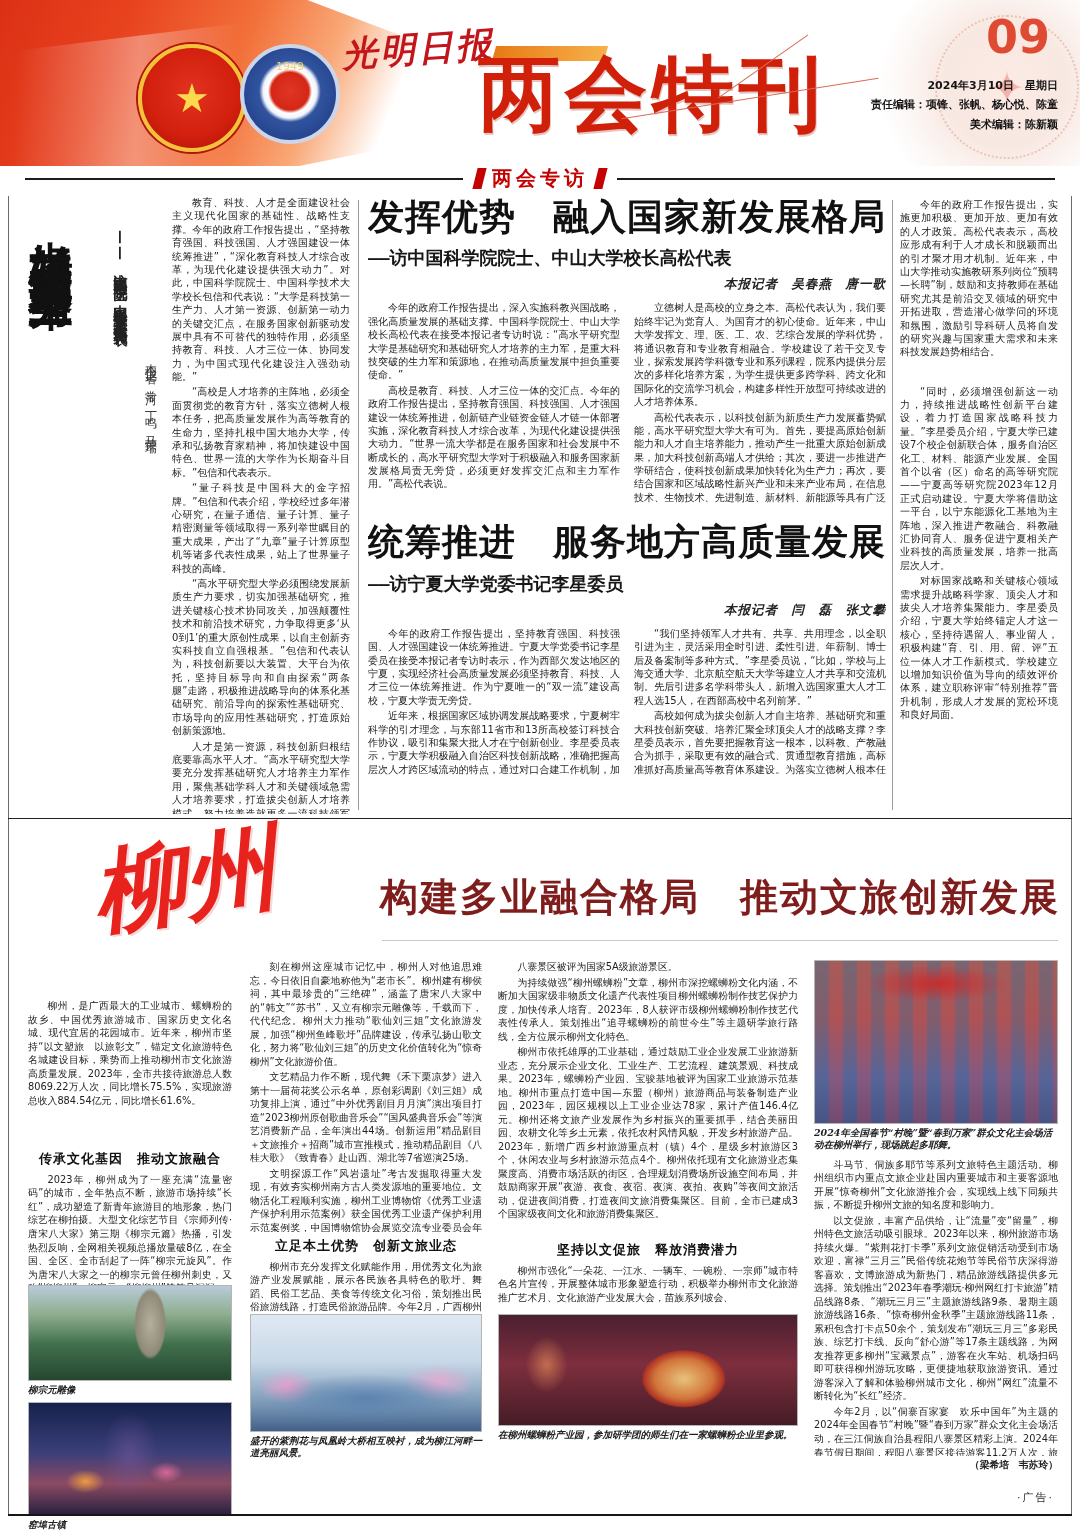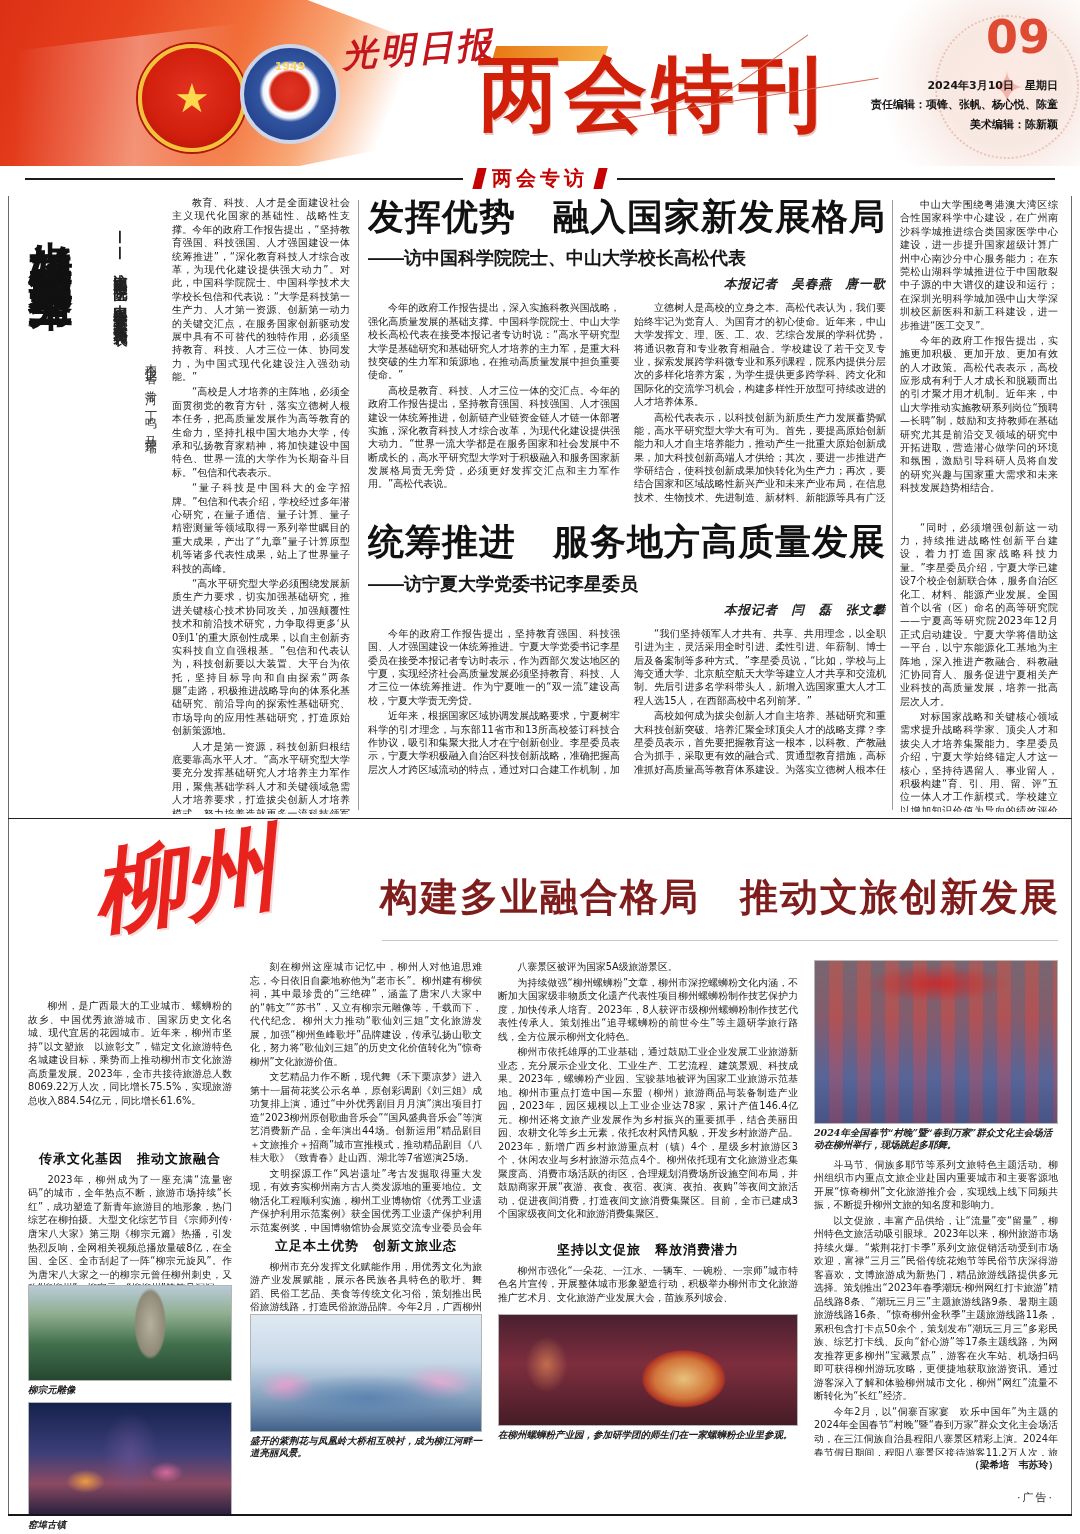--- a/index.html
+++ b/index.html
@@ -17,21 +17,21 @@
         background:radial-gradient(circle,#fdeae4 0%,#f8e8e2 35%,rgba(248,238,234,.35) 60%,transparent 72%);}
   .decor-ring-inner{position:absolute;left:935px;top:15px;width:140px;height:140px;border-radius:50%;
         border:2px dotted #ecc3b4;display:flex;align-items:center;justify-content:center;
         color:#f2b3ab;font-size:44px;}
   .emblem{position:absolute;border-radius:50%;display:flex;align-items:center;justify-content:center;}
   .emblem-national{left:138px;top:44px;width:100px;height:100px;
         background:radial-gradient(circle at 50% 44%,#e23220 0%,#d21f0e 60%,#a80f04 100%);
         border:4px solid #f2c23a;box-shadow:0 0 0 2px #b01505;color:#ffd94d;font-size:40px;line-height:1;}
   .emblem-cppcc{left:240px;top:44px;width:100px;height:100px;
         background:radial-gradient(circle at 50% 47%,#e03527 0%,#d42716 28%,#ffffff 33%,#eef2fa 40%,#31549f 46%,#24418c 78%,#16306e 100%);
-        border:4px solid #cdd6e8;color:#f6d268;font-size:11px;font-weight:bold;align-items:flex-start;padding-top:12px;box-sizing:border-box;}
+        border:4px solid #cdd6e8;color:#f6d268;font-size:11px;font-weight:normal;align-items:flex-start;padding-top:12px;box-sizing:border-box;}
   .script-logo{position:absolute;left:342px;top:26px;font-family:"DejaVu Serif","Liberation Serif",serif;
         font-size:35px;font-weight:900;font-style:italic;color:#c3161c;transform:rotate(-4deg);letter-spacing:3px;}
   .orange-bar{position:absolute;left:494px;top:46px;width:112px;height:15px;transform:skewX(-16deg);
         background:linear-gradient(90deg,#e87a15,#f7b14a);}
   .masthead-title{position:absolute;left:478px;top:52px;font-family:"DejaVu Serif","Liberation Serif",serif;
         font-size:82px;font-weight:900;color:#d0200a;letter-spacing:5px;line-height:1;
         text-shadow:1px 2px 0 rgba(150,20,5,.25);}
   .page-num{position:absolute;right:30px;top:14px;font-size:46px;font-weight:bold;color:#df4a33;line-height:1;}
   .dateblock{position:absolute;right:22px;top:76px;text-align:right;font-size:11px;font-weight:bold;
         color:#151515;line-height:1.75;}
@@ -62,21 +62,21 @@
         font-size:44px;font-weight:900;letter-spacing:4px;width:84px;line-height:1.05;padding-top:10px;color:#111;}
   .v-sub{writing-mode:vertical-lr;font-size:14px;font-weight:700;width:30px;padding-top:34px;
         letter-spacing:2px;color:#222;}
   .v-byline{writing-mode:vertical-lr;font-size:12px;width:26px;padding-top:158px;letter-spacing:3px;
         font-family:"DejaVu Serif","Liberation Serif",serif;color:#333;}
   .left-body{flex:1;overflow:hidden;padding-left:4px;}
   
   .center-art{position:absolute;left:340px;top:0;width:518px;height:618px;overflow:hidden;}
   .art-head{font-family:"DejaVu Serif","Liberation Serif",serif;font-weight:900;color:#111;
         text-align:center;font-size:36px;letter-spacing:1px;line-height:1.15;white-space:nowrap;}
-  .art-sub{font-family:Liberation Sans, sans-serif;font-size:18px;font-weight:700;margin-top:9px;color:#161616;}
+  .art-sub{font-family:Liberation Mono, monospace;font-size:18px;font-weight:700;margin-top:9px;color:#161616;}
   .art-by{font-family:"DejaVu Serif","Liberation Serif",serif;font-size:12.5px;font-style:italic;
         font-weight:bold;margin-top:6px;color:#222;letter-spacing:1px;text-align:right;}
   .art-cols{display:flex;gap:14px;margin-top:8px;overflow:hidden;}
   .art-cols .c{flex:1;}
   .b1{height:204px;} .b2{height:150px;}
   .art2{margin-top:16px;}
   
   .right-colwrap{position:absolute;left:872px;top:2px;width:158px;height:614px;overflow:hidden;}
   .colgap{height:24px;}
   
@@ -209,21 +209,20 @@
         </div>
         <div class="c bodytext">
           <p>“我们坚持领军人才共有、共享、共用理念，以全职引进为主，灵活采用全时引进、柔性引进、年薪制、博士后及备案制等多种方式。”李星委员说，“比如，学校与上海交通大学、北京航空航天大学等建立人才共享和交流机制。先后引进多名学科带头人，新增入选国家重大人才工程人选15人，在西部高校中名列前茅。”</p>
           <p>高校如何成为拔尖创新人才自主培养、基础研究和重大科技创新突破、培养汇聚全球顶尖人才的战略支撑？李星委员表示，首先要把握教育这一根本，以科教、产教融合为抓手，采取更有效的融合式、贯通型教育措施，高标准抓好高质量高等教育体系建设。为落实立德树人根本任务，宁夏大学实施“学部制”“书院制”改革和“扁平化”管理服务模式改革，统筹调整了251个管理服务岗位补充教学科研需要，全力推动学科专业交叉，培养更多国家急需的拔尖创新人才。</p>
         </div>
       </div>
     </div>
   </div>
 
   <div class="right-colwrap bodytext">
-    <p>中山大学围绕粤港澳大湾区综合性国家科学中心建设，在广州南沙科学城推进综合类国家医学中心建设，进一步提升国家超级计算广州中心南沙分中心服务能力；在东莞松山湖科学城推进位于中国散裂中子源的中大谱仪的建设和运行；在深圳光明科学城加强中山大学深圳校区新医科和新工科建设，进一步推进“医工交叉”。</p>
     <p>今年的政府工作报告提出，实施更加积极、更加开放、更加有效的人才政策。高松代表表示，高校应形成有利于人才成长和脱颖而出的引才聚才用才机制。近年来，中山大学推动实施教研系列岗位“预聘—长聘”制，鼓励和支持教师在基础研究尤其是前沿交叉领域的研究中开拓进取，营造潜心做学问的环境和氛围，激励引导科研人员将自发的研究兴趣与国家重大需求和未来科技发展趋势相结合。</p>
     <div class="colgap"></div>
     <p>“同时，必须增强创新这一动力，持续推进战略性创新平台建设，着力打造国家战略科技力量。”李星委员介绍，宁夏大学已建设7个校企创新联合体，服务自治区化工、材料、能源产业发展。全国首个以省（区）命名的高等研究院——宁夏高等研究院2023年12月正式启动建设。宁夏大学将借助这一平台，以宁东能源化工基地为主阵地，深入推进产教融合、科教融汇协同育人、服务促进宁夏相关产业科技的高质量发展，培养一批高层次人才。</p>
     <p>对标国家战略和关键核心领域需求提升战略科学家、顶尖人才和拔尖人才培养集聚能力。李星委员介绍，宁夏大学始终锚定人才这一核心，坚持待遇留人、事业留人，积极构建“育、引、用、留、评”五位一体人才工作新模式。学校建立以增加知识价值为导向的绩效评价体系，建立职称评审“特别推荐”晋升机制，形成人才发展的宽松环境和良好局面。</p>
   </div>
 </div>
 
 <div class="hr-mid"></div>
 
 <div class="liu">

